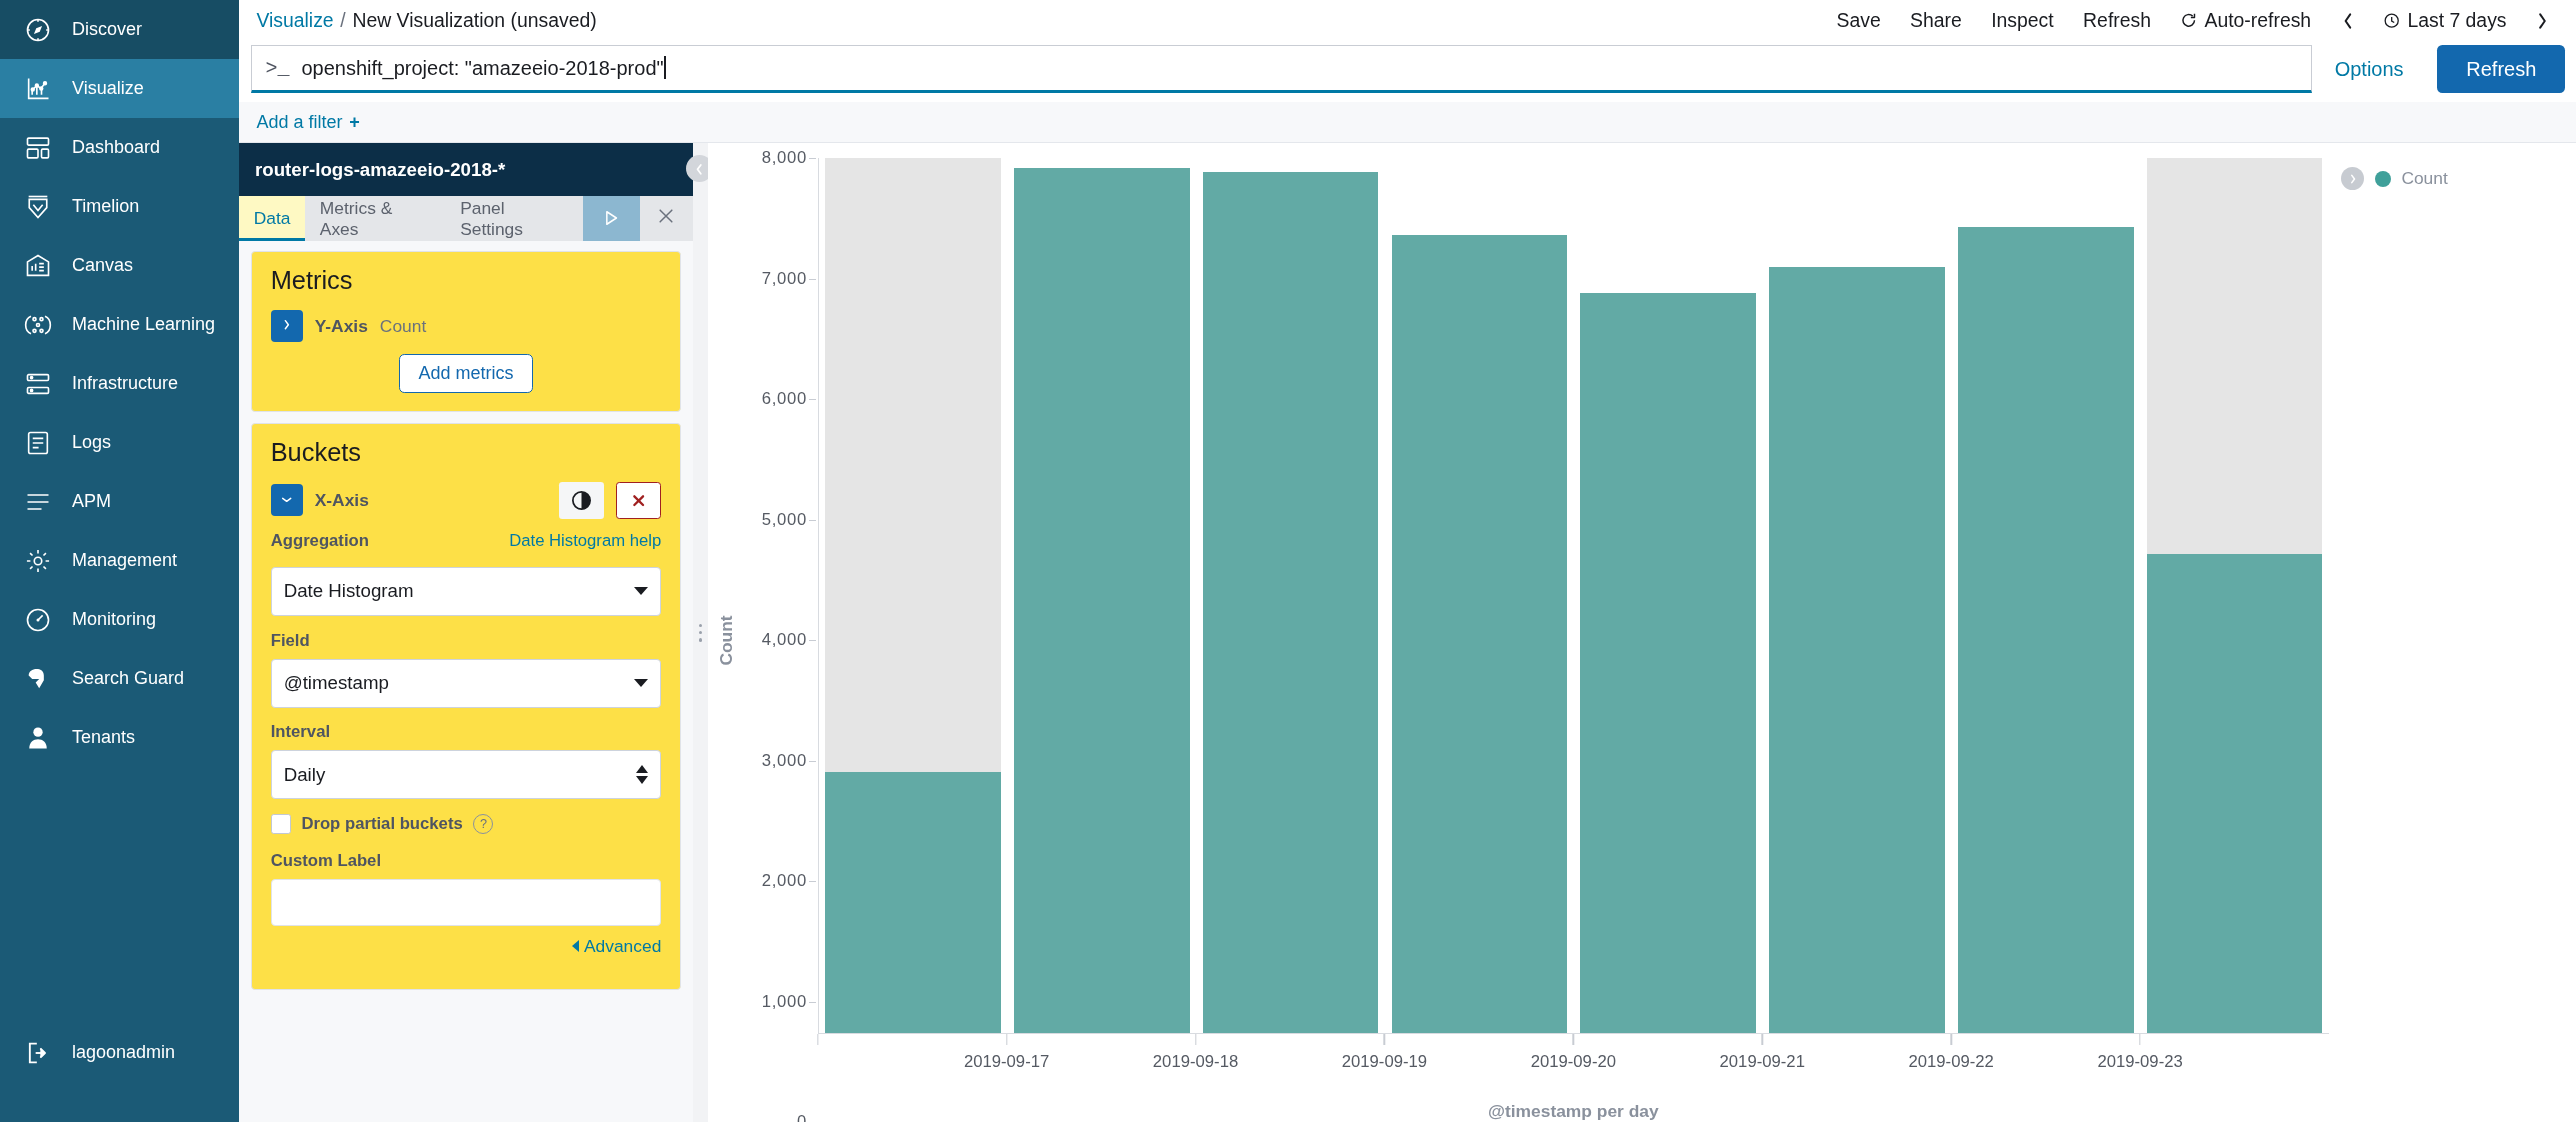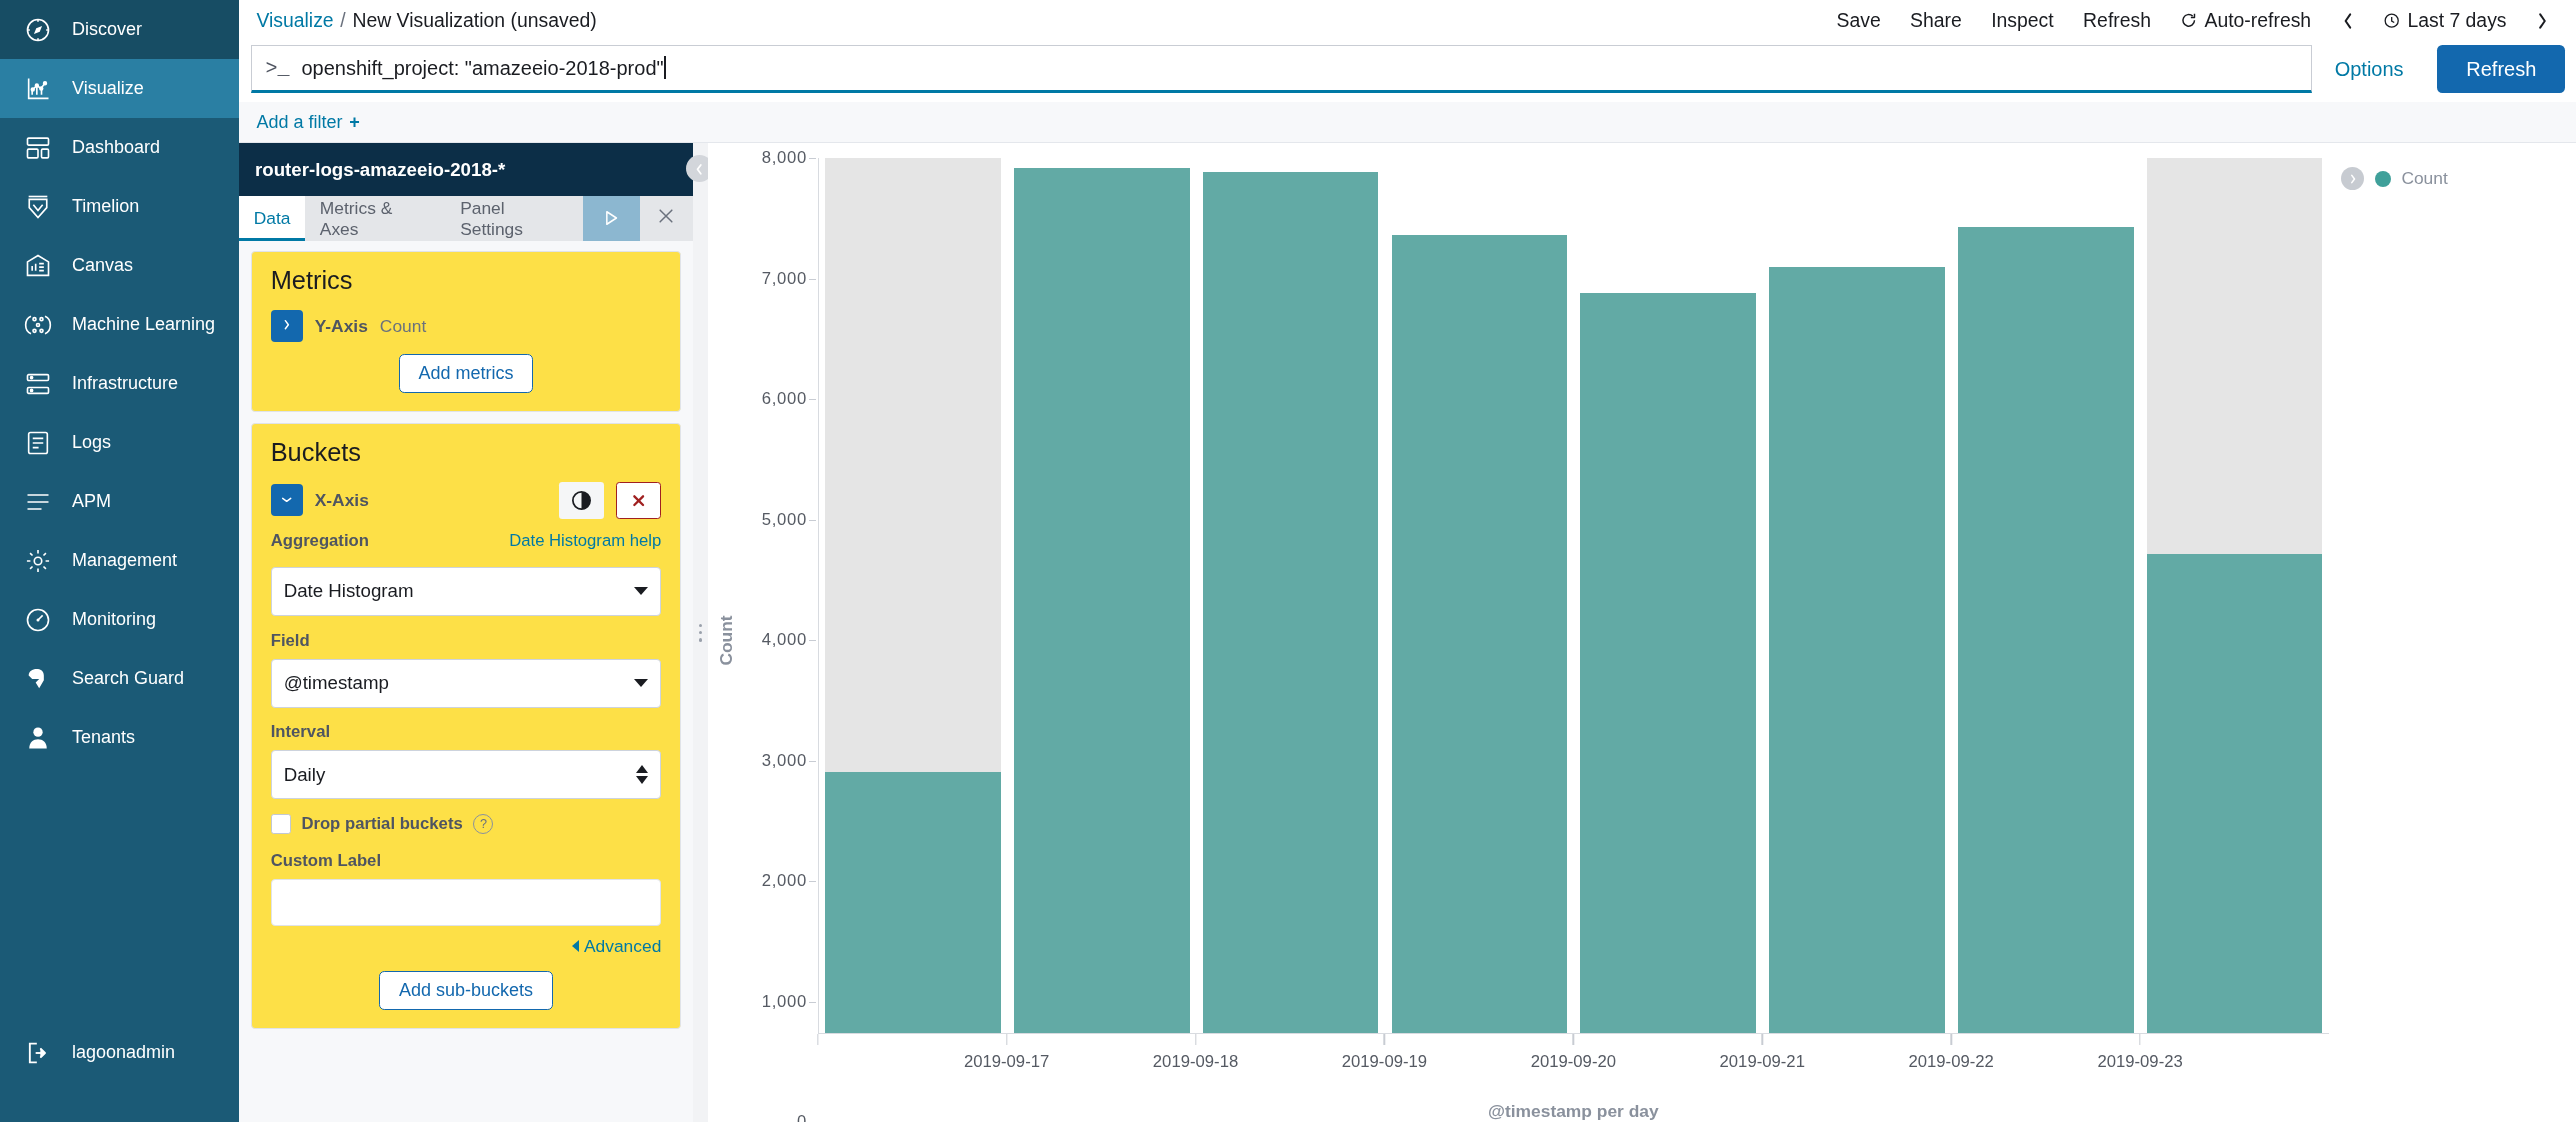--- a/index.html
+++ b/index.html
@@ -115,21 +115,21 @@
     background:#0c2e47; color:#fff; font-weight:700; font-size:18.7px;
     height: 53px; display:flex; align-items:center; padding-left: 16px;
   }
   .editor-tabs {
     display:flex; align-items:stretch; background:#e4e6e9; height: 45px;
   }
   .etab {
     display:flex; align-items:center; padding: 0 14.7px; font-size:17.4px;
     color:#5c626d; cursor:pointer; position:relative;
   }
-  .etab.active { color:#0079a5; background:#ffffff; }
+  .etab.active { color:#0079a5; background:#fef9c3; }
   .etab.active::after {
     content:""; position:absolute; left:0; right:0; bottom:0; height:3.3px; background:#0079a5;
   }
   .etab-spacer { flex:1 1 auto; }
   .etab-apply {
     width: 59px; background:#8cb7d0; display:flex; align-items:center; justify-content:center; cursor:pointer;
   }
   .etab-close {
     width: 55px; display:flex; align-items:center; justify-content:center;
     color:#6a717d; font-size: 23px; cursor:pointer;
@@ -594,23 +594,20 @@
             <div class="field-label">Custom Label</div>
             <div class="text-input"></div>
 
             <div class="advanced-row">
               <span class="advanced">
                 <span class="caret-left"></span>
                 <span>Advanced</span>
               </span>
             </div>
 
-            <div class="centered">
-              <button class="ghost-btn">Add sub-buckets</button>
-            </div>
           </div>
 
         </div>
       </div>
 
       <div class="resize-handle">
         <span class="collapse-btn">
           <svg width="14.7" height="14.7" viewBox="0 0 12 20" fill="none" stroke="#ffffff" stroke-width="2.4" stroke-linecap="round" stroke-linejoin="round">
               <path d="M8 4 L3.5 10 L8 16"></path>
             </svg>

